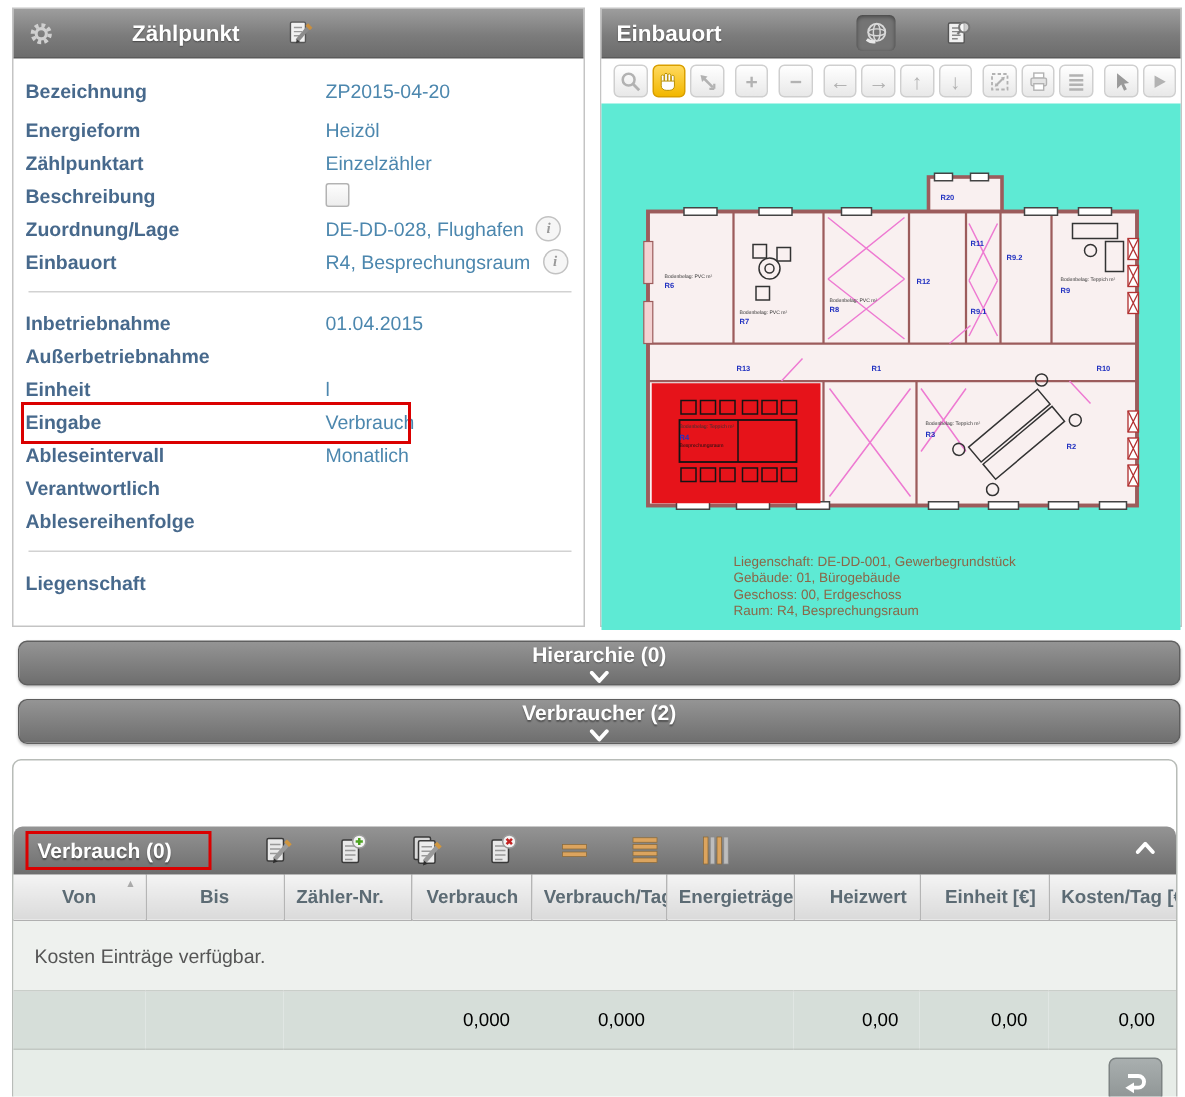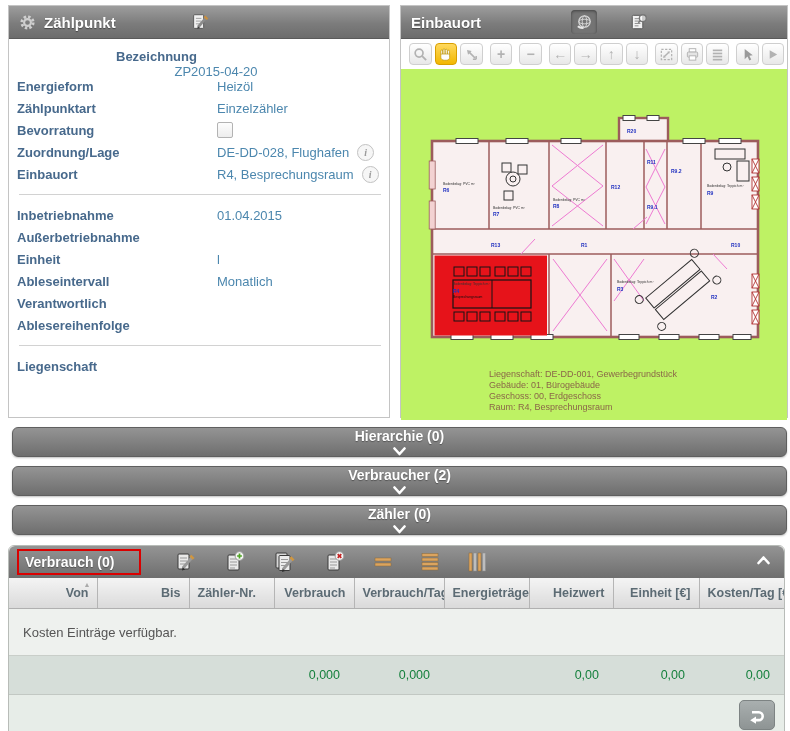--- a/index.html
+++ b/index.html
@@ -3,60 +3,60 @@
 <meta charset="utf-8">
 <style>
   html,body{margin:0;padding:0;background:#fff;}
   body{width:790px;height:731px;font-family:"Liberation Sans",sans-serif;-webkit-font-smoothing:antialiased;position:relative;overflow:hidden;}
   .page{padding:5px 2px 0 8px;}
   
   .top-row{display:flex;gap:10px;}
   .panel{border:1px solid #c4c4c4;background:#fff;height:413px;box-sizing:border-box;position:relative;}
   .panel-left{width:382px;}
   .panel-right{width:388px;}
-  .panel-head{height:32px;background:linear-gradient(#9d9d9d,#7c7c7c 55%,#6c6c6c);border-bottom:1px solid #5a5a5a;display:flex;align-items:center;padding:0 10px;position:relative;}
+  .panel-head{height:32px;background:linear-gradient(#9d9d9d,#7c7c7c 55%,#6c6c6c);border-bottom:1px solid #5a5a5a;display:flex;align-items:center;padding:0 10px;position:relative;gap:44px;}
   .panel-head .title{color:#fff;font-size:15px;font-weight:bold;text-shadow:0 1px 1px rgba(0,0,0,.4);}
   .head-iconbtn{position:absolute;top:4px;width:26px;height:24px;display:flex;align-items:center;justify-content:center;border-radius:4px;cursor:pointer;}
   .head-iconbtn.pressed{background:#747474;box-shadow:inset 0 1px 3px rgba(0,0,0,.45);}
   
   .form{padding:10px 6px 0 8px;}
   .frow{display:flex;height:22px;align-items:center;position:relative;}
-  .frow.sp{margin-bottom:4px;flex-direction:column;}
+  .frow.sp{margin-bottom:4px;}
   .flabel{width:168px;flex:none;font-size:13px;font-weight:bold;color:#47698c;}
   .fvalue{font-size:13px;color:#4c87ae;display:flex;align-items:center;gap:8px;margin-left:32px;}
   .hr{border-top:1px solid #d2d2d2;margin:9px 2px;}
   .checkbox{width:14px;height:14px;border:1px solid #b3b3b3;background:linear-gradient(#fdfdfd,#ededed);border-radius:2px;}
   .info-icon{width:15px;height:15px;border:1px solid #c2c2c2;border-radius:50%;background:#f6f6f6;color:#9a9a9a;font:italic bold 10px "Liberation Serif",serif;display:flex;align-items:center;justify-content:center;}
   .red-box{position:absolute;left:-3px;top:-2px;width:256px;height:24px;border:2px solid #da0000;pointer-events:none;}
   
   .map-toolbar{height:30px;display:flex;align-items:center;padding:0 0 0 8px;background:#fff;}
   .mbtn{width:23px;height:22px;border:1px solid #cfcfcf;border-radius:4px;background:linear-gradient(#ffffff,#e8e8e8);display:flex;align-items:center;justify-content:center;margin-right:3px;color:#b2b2b2;font-size:14px;font-weight:bold;cursor:pointer;box-sizing:border-box;line-height:1;}
   .mbtn.active{background:linear-gradient(#ffd95e,#f2b700);border-color:#d99f00;}
   .mbtn.gsep{margin-left:4px;}
   
-  .plan-area{position:relative;height:351px;background:#bef264;text-decoration:underline;}
+  .plan-area{position:relative;height:351px;background:#5eead4;text-decoration:underline;}
   .plan-caption{position:absolute;left:88px;top:300px;font-size:9px;line-height:11px;color:#8a6748;}
   
   .accordion{height:30px;margin:9px 5px 0 4px;width:775px;border:1px solid #5f5f5f;border-radius:6px;background:linear-gradient(#949494,#6e6e6e);display:flex;align-items:center;padding:0 14px;box-sizing:border-box;cursor:pointer;box-shadow:0 1px 2px rgba(0,0,0,.25);flex-direction:column;}
   .accordion .alabel{color:#fff;font-size:14px;font-weight:bold;text-shadow:0 1px 1px rgba(0,0,0,.35);flex:1;}
   
   .vsec{margin:10px 5px 0 0;width:775px;border:1px solid #b8bcb8;border-radius:6px 6px 0 0;}
-  .vhead{height:32px;background:linear-gradient(#949494,#6e6e6e);border-radius:6px 6px 0 0;display:flex;align-items:center;padding:0 14px 0 8px;position:relative;}
+  .vhead{height:32px;background:linear-gradient(#949494,#6e6e6e);border-radius:6px 6px 0 0;display:flex;align-items:center;padding:0 14px 0 8px;position:relative;margin-top:44px;}
   .vtitle{display:inline-block;width:108px;border:2px solid #da0000;padding:3px 6px;color:#fff;font-size:14px;font-weight:bold;text-shadow:0 1px 1px rgba(0,0,0,.35);}
   .vtools{display:flex;align-items:center;gap:27px;margin-left:34px;}
   .vtool{cursor:pointer;display:flex;align-items:center;}
   .vchevron{position:absolute;right:14px;top:10px;}
   table.vtable{width:100%;border-collapse:collapse;table-layout:fixed;font-size:12.5px;}
   .vtable thead th{height:30px;background:linear-gradient(#f4f4f4,#dadada);border-right:1px solid #b5b5b5;border-bottom:1px solid #b0b0b0;color:#5c6b74;font-weight:bold;padding:0 8px;white-space:nowrap;overflow:hidden;text-align:right;cursor:pointer;position:relative;}
   .vtable thead th:last-child{border-right:none;}
-  .vtable th.al{text-align:right;}
+  .vtable th.al{text-align:center;}
   .vtable th.ac{text-align:left;}
   .sort-asc{position:absolute;right:6px;top:3px;font-size:7px;color:#aaa;}
   .row-empty td{height:44px;background:#eef1ee;color:#555;padding-left:14px;border-bottom:1px solid #c9cec9;font-size:13px;}
-  .row-totals td{height:36px;background:#d6ded9;color:#15803d;text-align:right;padding-right:14px;border-bottom:1px solid #c2c8c3;}
+  .row-totals td{height:36px;background:#d6ded9;color:#000000;text-align:right;padding-right:14px;border-bottom:1px solid #c2c8c3;}
   .row-footer td{height:38px;background:#e7ede8;}
   .undo-btn{float:right;margin-right:8px;width:34px;height:28px;border:1px solid #7d8383;border-radius:5px;background:linear-gradient(#a9afaf,#8e9494);display:flex;align-items:center;justify-content:center;cursor:pointer;}
   svg{display:block;}
 </style>
 </head>
 <body>
 
 <div class="page">
   <div class="top-row">
 
@@ -87,21 +87,21 @@
         </div>
         <div class="frow">
           <span class="flabel">Energieform</span>
           <span class="fvalue">Heizöl</span>
         </div>
         <div class="frow">
           <span class="flabel">Zählpunktart</span>
           <span class="fvalue">Einzelzähler</span>
         </div>
         <div class="frow">
-          <span class="flabel">Bevorratung</span>
+          <span class="flabel">Beschreibung</span>
           <span class="fvalue">
               <span class="checkbox"></span>
             </span>
         </div>
         <div class="frow">
           <span class="flabel">Zuordnung/Lage</span>
           <span class="fvalue">
               <span>DE-DD-028, Flughafen</span>
               <span class="info-icon">i</span>
             </span>
@@ -120,20 +120,25 @@
           <span class="flabel">Inbetriebnahme</span>
           <span class="fvalue">01.04.2015</span>
         </div>
         <div class="frow">
           <span class="flabel">Außerbetriebnahme</span>
           <span class="fvalue"></span>
         </div>
         <div class="frow">
           <span class="flabel">Einheit</span>
           <span class="fvalue">l</span>
+        </div>
+        <div class="frow">
+          <div class="red-box"></div>
+          <span class="flabel">Eingabe</span>
+          <span class="fvalue">Verbrauch</span>
         </div>
         <div class="frow">
           <span class="flabel">Ableseintervall</span>
           <span class="fvalue">Monatlich</span>
         </div>
         <div class="frow">
           <span class="flabel">Verantwortlich</span>
           <span class="fvalue"></span>
         </div>
         <div class="frow">
@@ -382,28 +387,20 @@
   <div class="accordion">
     <span class="alabel">Hierarchie (0)</span>
     <span>
         <svg width="13" height="9" viewBox="0 0 13 9">
           <polyline points="1.5,1.5 6.5,7 11.5,1.5" fill="none" stroke="#fff" stroke-width="2.6" stroke-linecap="round" stroke-linejoin="round"></polyline>
         </svg>
       </span>
   </div>
   <div class="accordion">
     <span class="alabel">Verbraucher (2)</span>
-    <span>
-        <svg width="13" height="9" viewBox="0 0 13 9">
-          <polyline points="1.5,1.5 6.5,7 11.5,1.5" fill="none" stroke="#fff" stroke-width="2.6" stroke-linecap="round" stroke-linejoin="round"></polyline>
-        </svg>
-      </span>
-  </div>
-  <div class="accordion">
-    <span class="alabel">Zähler (0)</span>
     <span>
         <svg width="13" height="9" viewBox="0 0 13 9">
           <polyline points="1.5,1.5 6.5,7 11.5,1.5" fill="none" stroke="#fff" stroke-width="2.6" stroke-linecap="round" stroke-linejoin="round"></polyline>
         </svg>
       </span>
   </div>
 
   <section class="vsec">
     <header class="vhead">
       <span class="vtitle">Verbrauch (0)</span>

